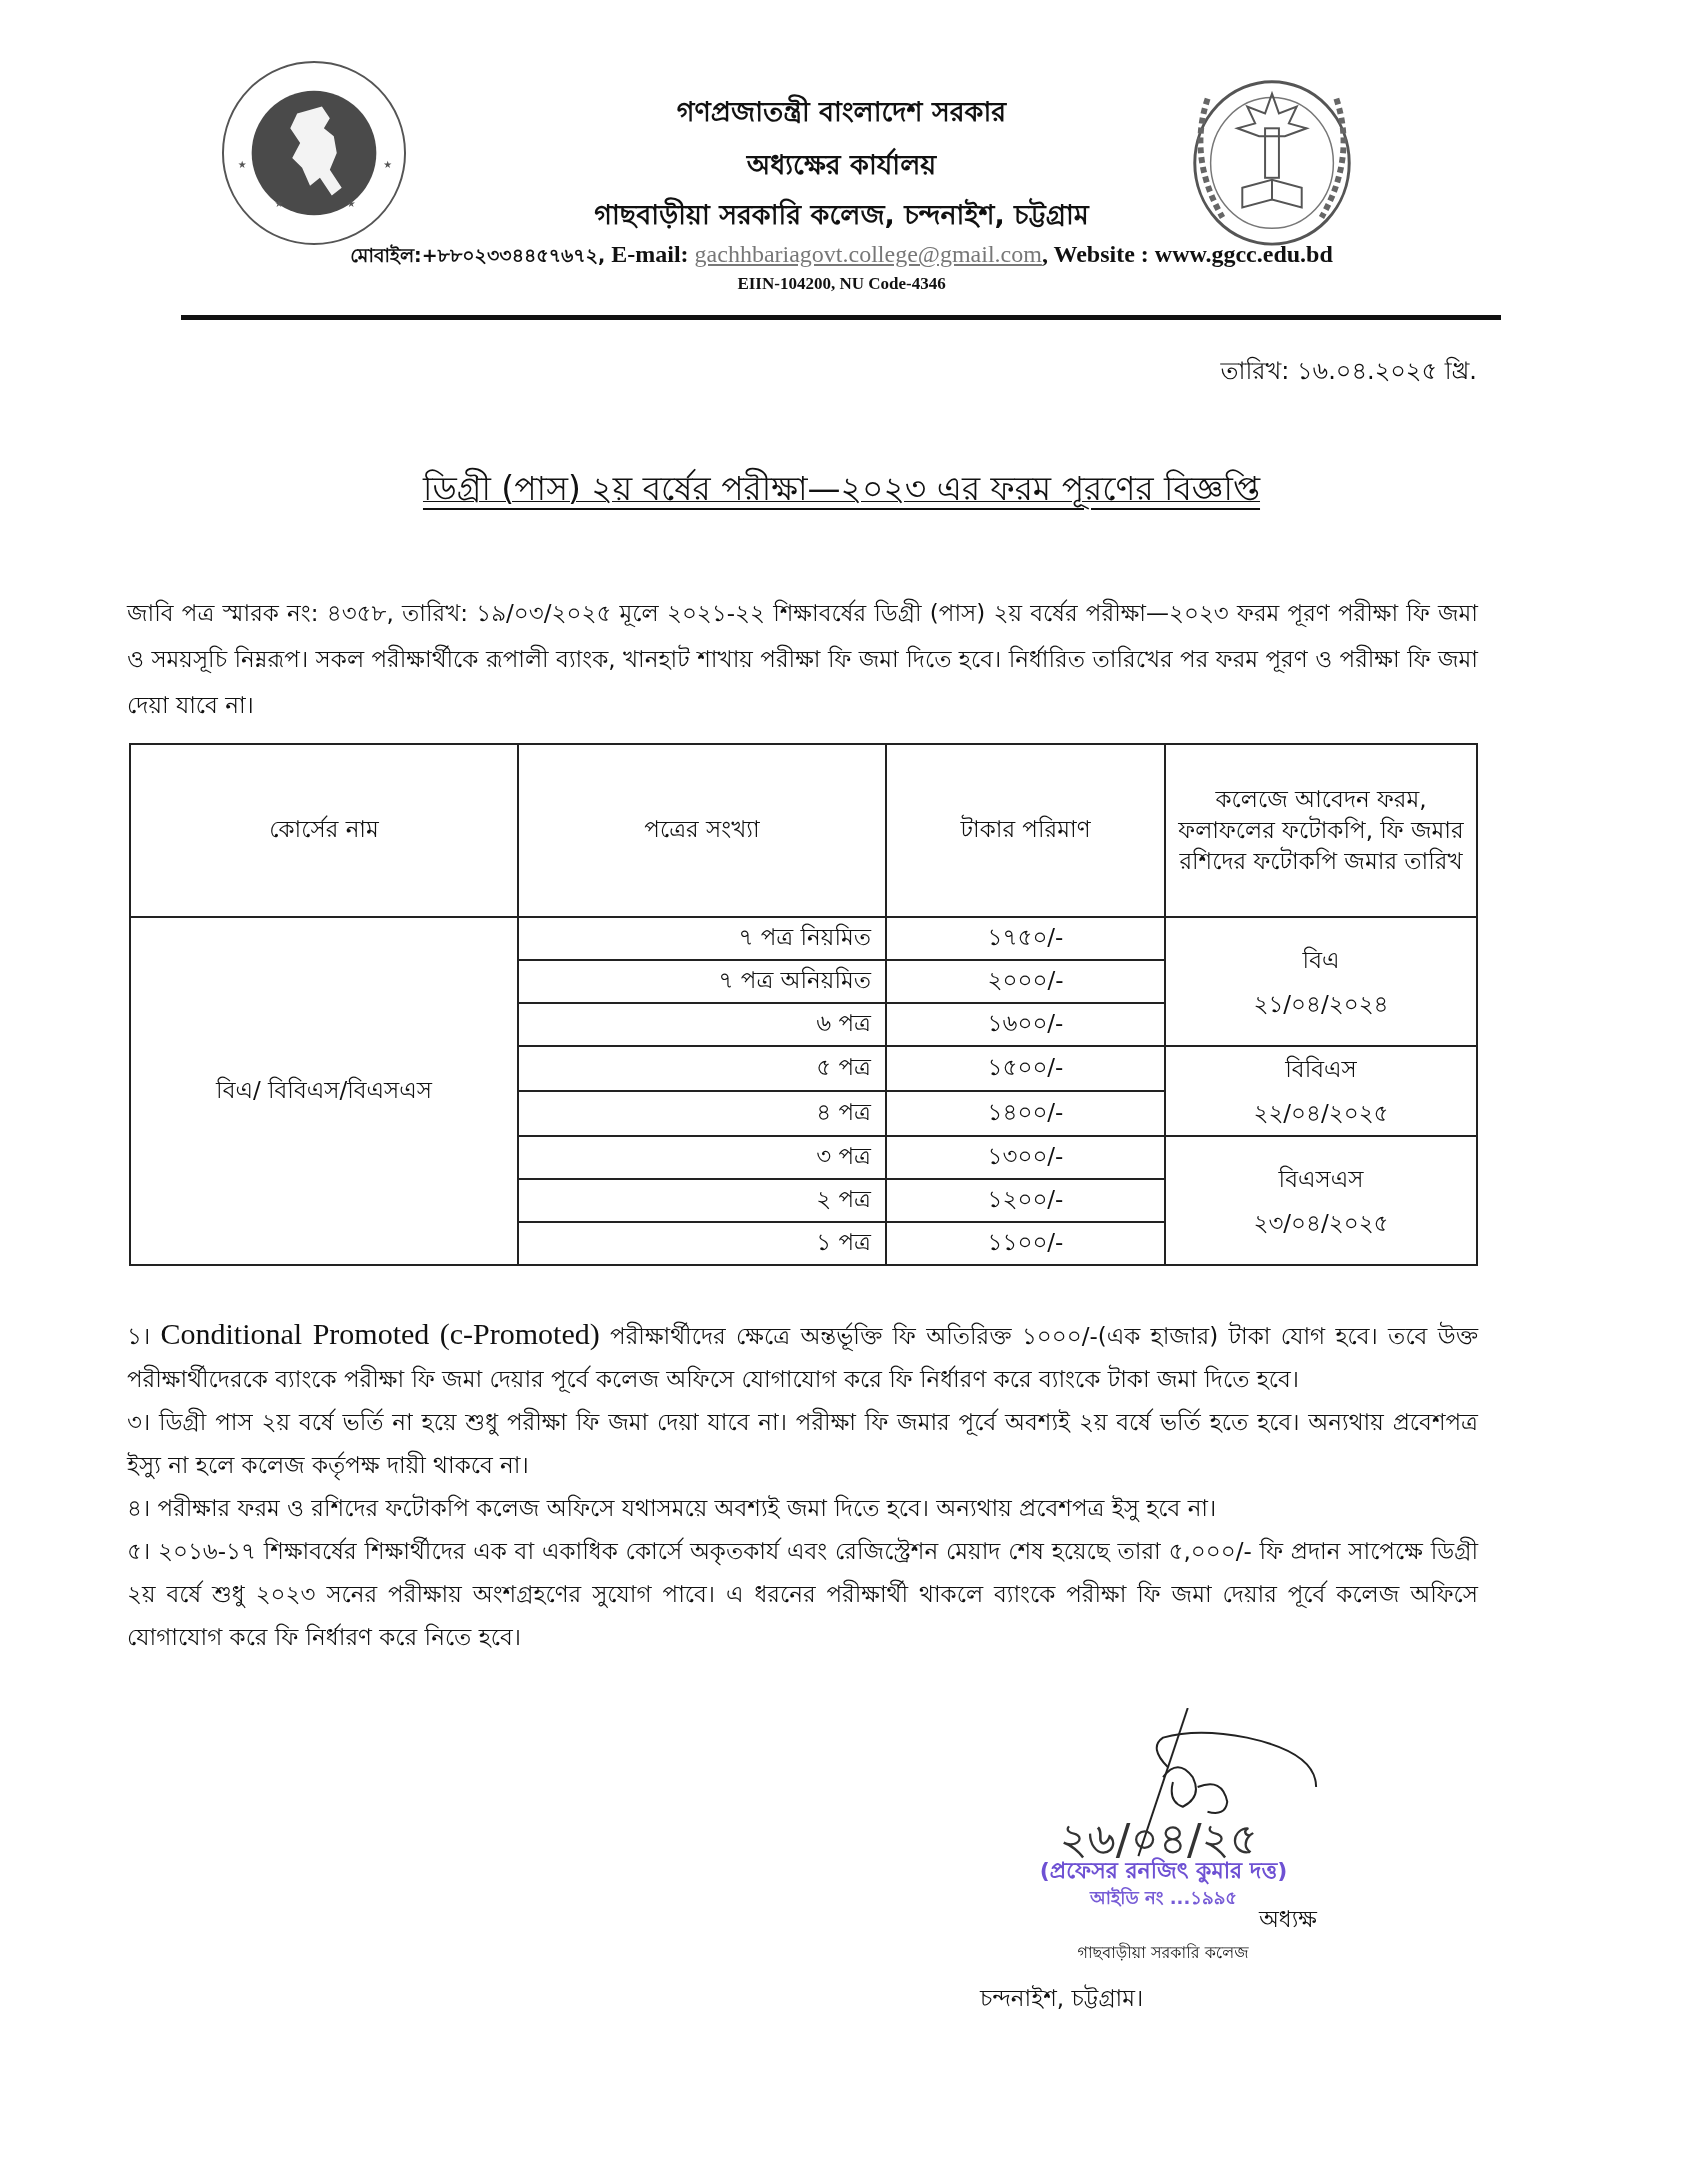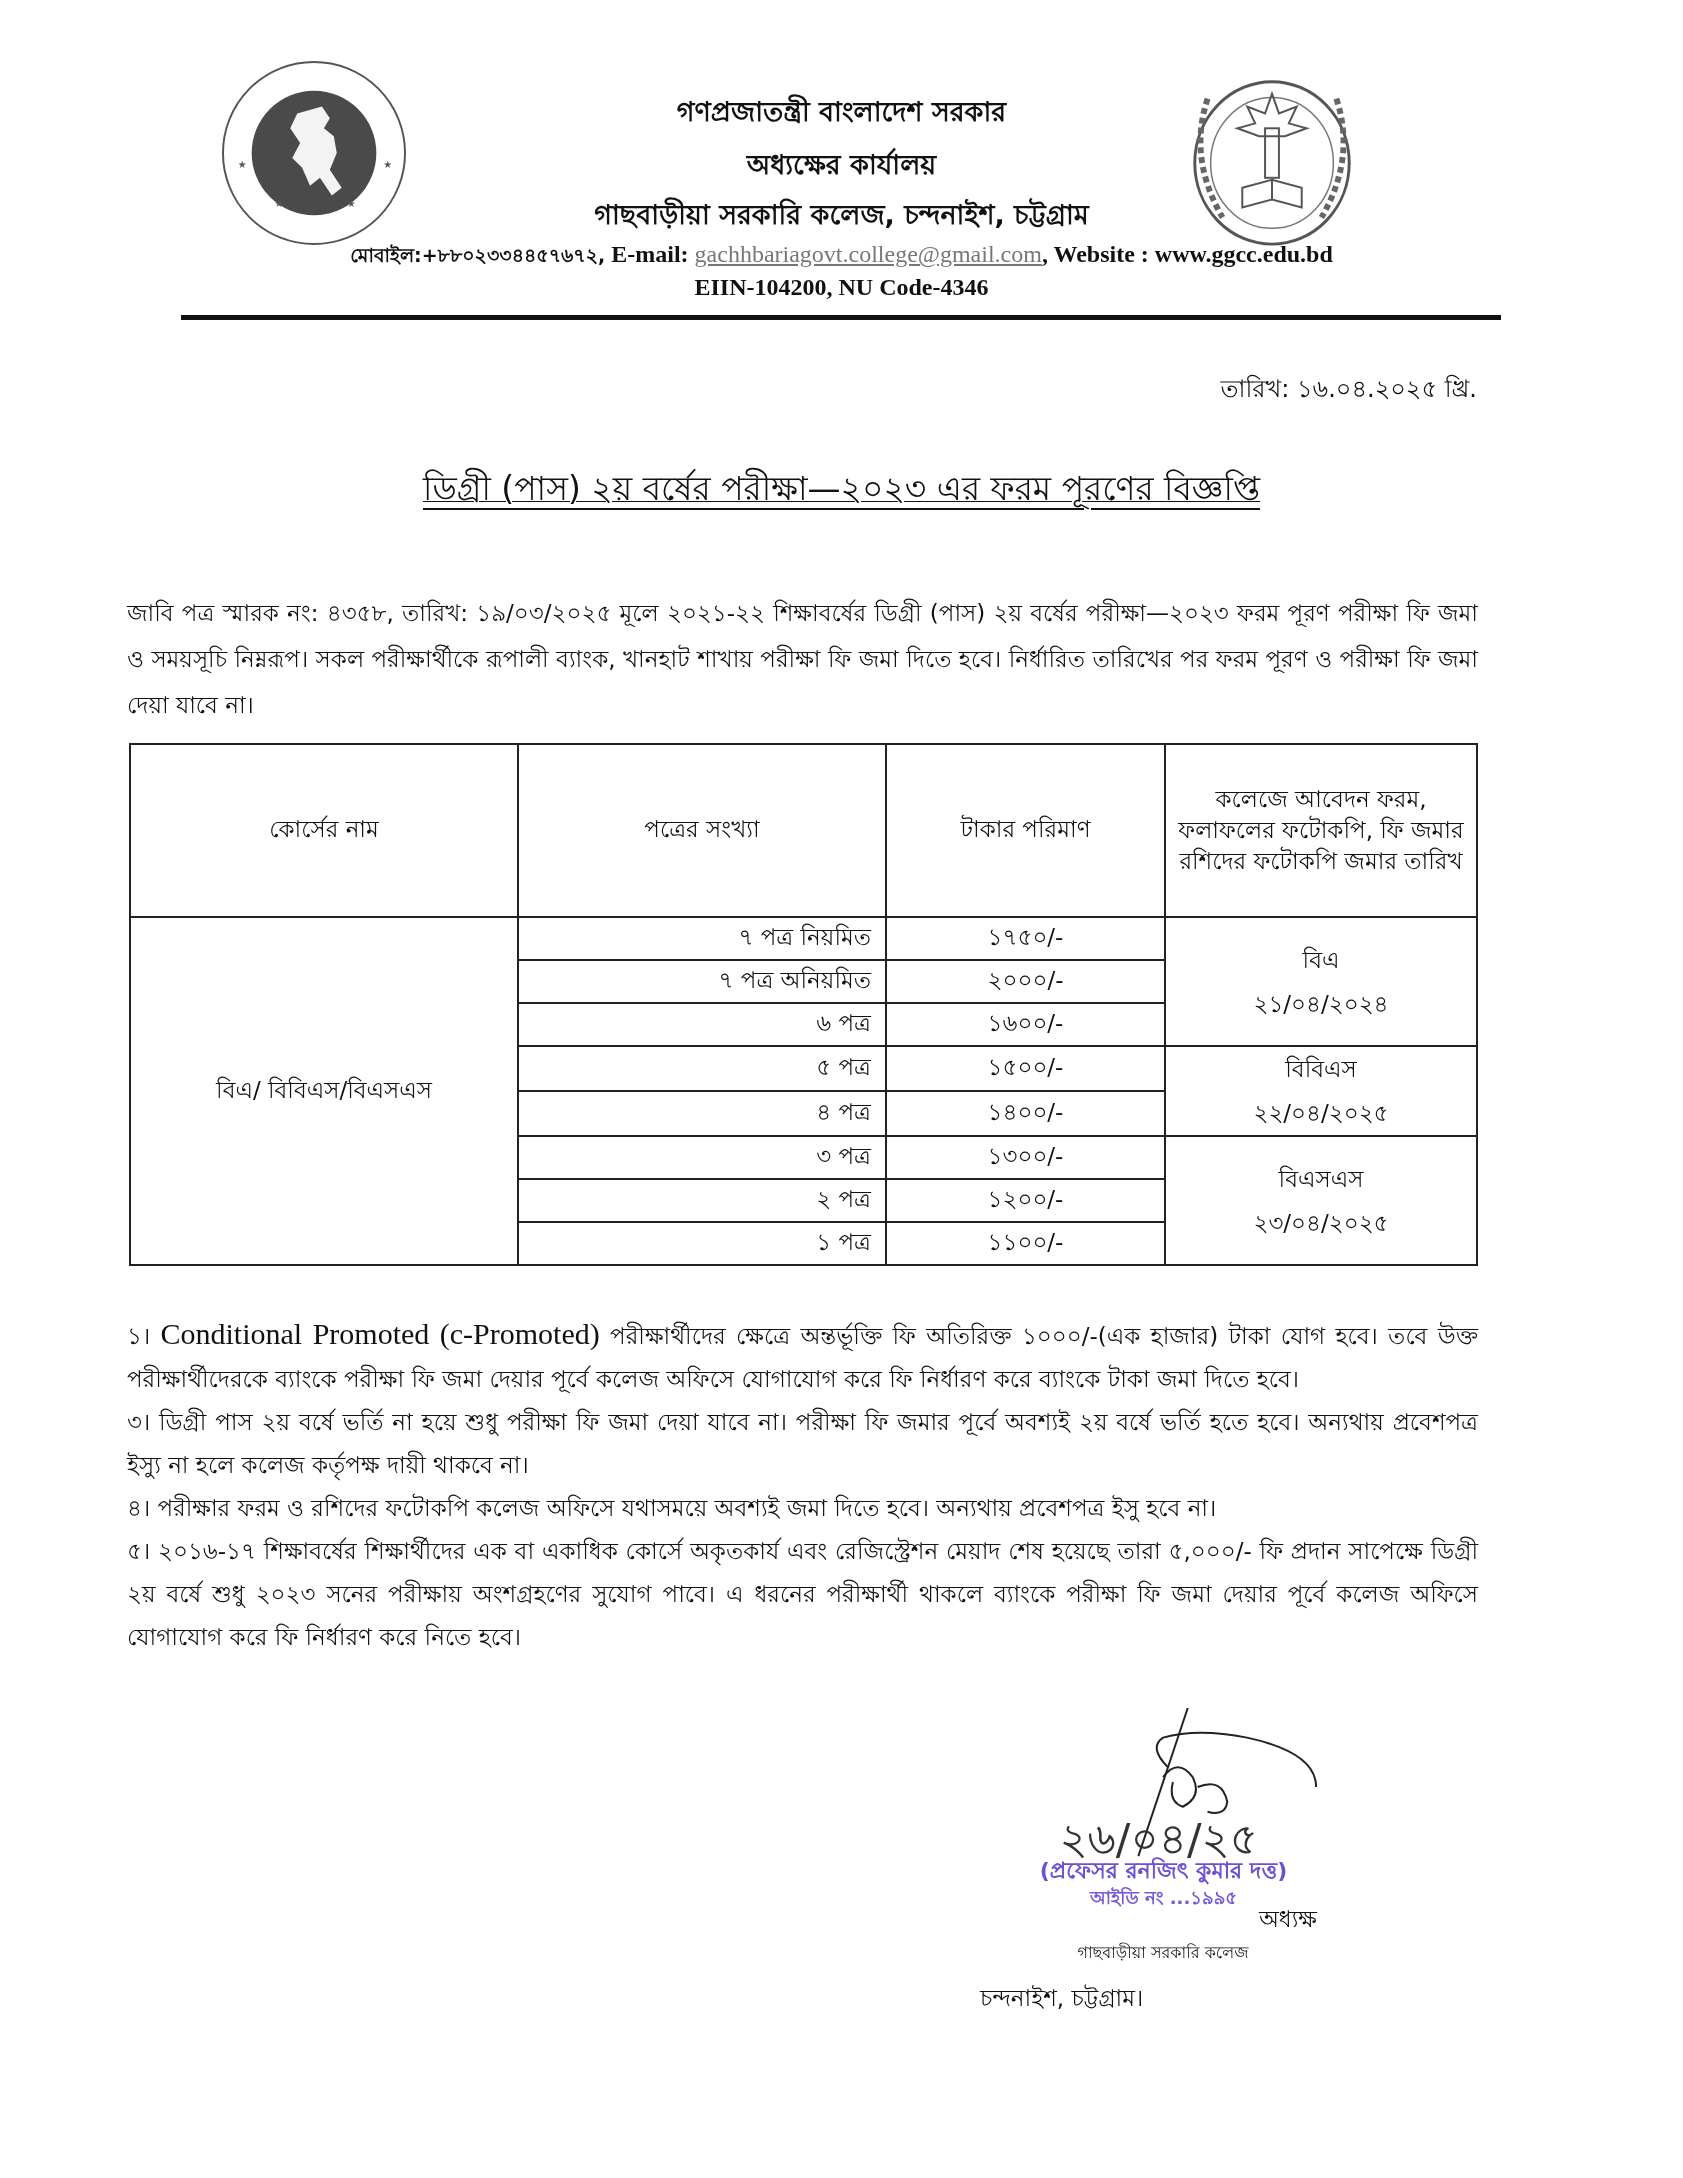--- a/index.html
+++ b/index.html
@@ -13,24 +13,24 @@
   .hdr-line { left: 0; width: 1683px; text-align: center; font-weight: bold;
               font-family: "DejaVu Sans", sans-serif; color: #111; }
   .hdr1 { top: 91px; font-size: 27px; }
   .hdr2 { top: 144px; font-size: 27px; }
   .hdr3 { top: 194px; font-size: 27px; }
   .contact { top: 241px; left: 198px; width: 1287px; text-align: center;
              font-family: "Liberation Serif", serif; font-weight: bold; font-size: 24px; white-space: nowrap; }
   .contact .mobile { font-family: "DejaVu Sans", sans-serif; font-size: 19px; }
   .contact .email-link { font-weight: normal; color: #777; text-decoration: underline; }
   .eiin { top: 274px; left: 0; width: 1683px; text-align: center;
-          font-family: "Liberation Serif", serif; font-weight: bold; font-size: 24px; }
+          font-family: "Liberation Serif", serif; font-weight: bold; font-size: 17px; }
   .rule { left: 181px; top: 315px; width: 1320px; height: 5px; background: #111; }
 
-  .date-line { right: 206px; top: 370px; font-size: 24px; }
+  .date-line { right: 206px; top: 352px; font-size: 24px; }
 
   .title { left: 0; width: 1683px; top: 463px; text-align: center; text-decoration: underline; }
   .title span { font-size: 33px; text-decoration: underline; text-underline-offset: 8px;
                 text-decoration-thickness: 2px; }
 
   .intro { left: 127px; top: 590px; width: 1351px; font-size: 23px; line-height: 46px;
            text-align: justify; }
 
   
   table.fees { position: absolute; left: 129px; top: 743px; width: 1349px;

